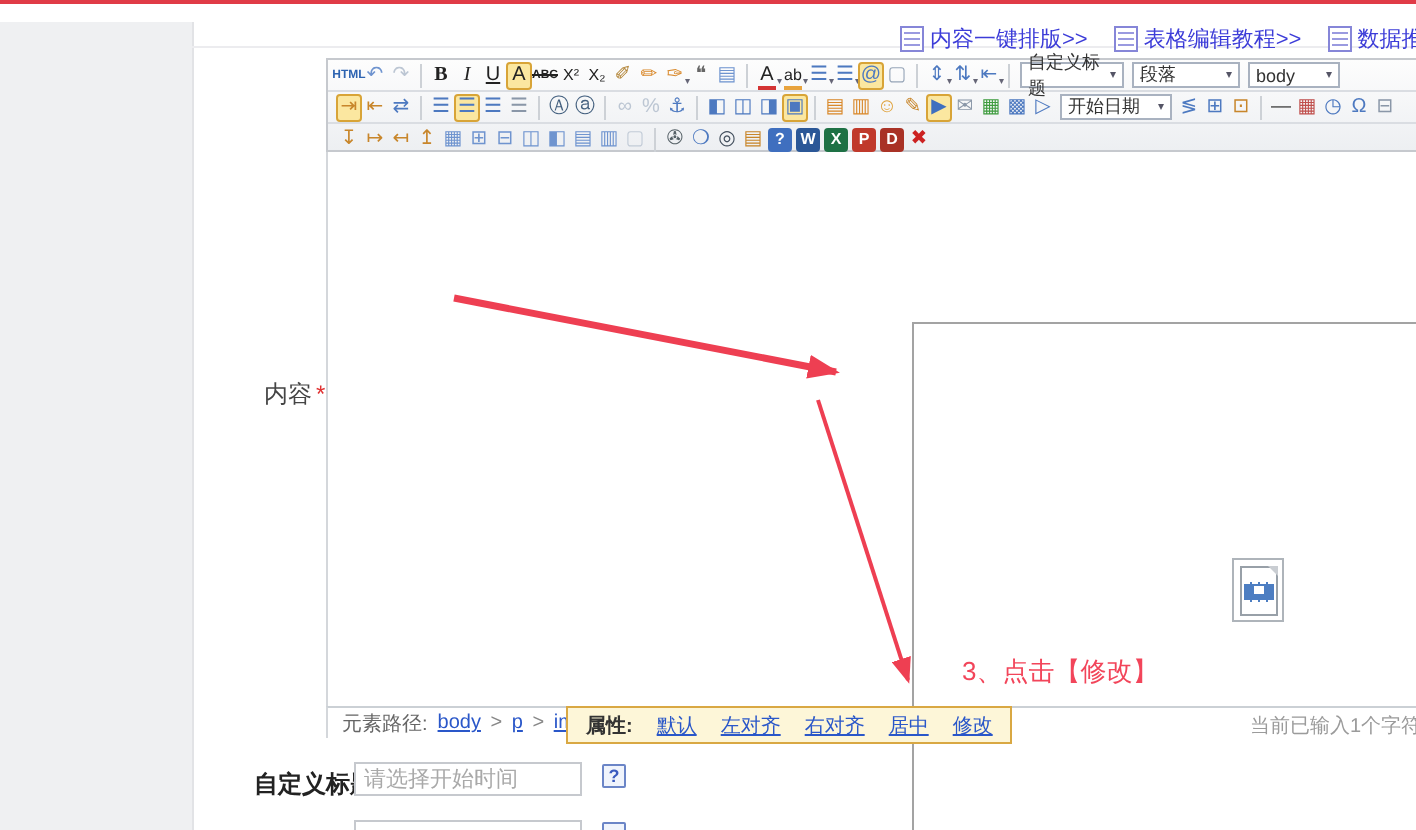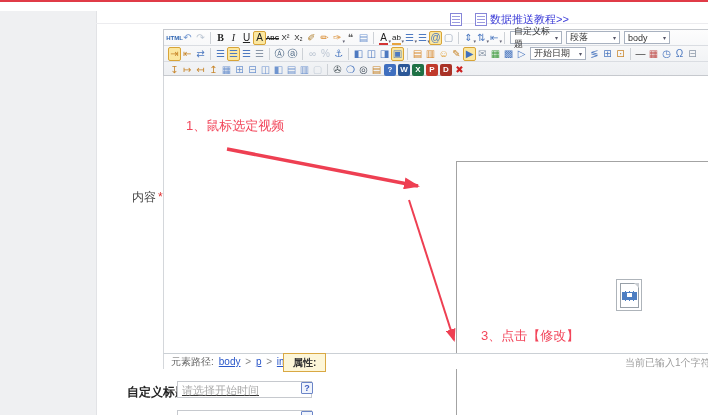--- a/index.html
+++ b/index.html
@@ -58,22 +58,22 @@
   .wordcount{position:absolute;left:625px;top:356px;width:110px;font-size:10px;color:#9b9b9b;white-space:nowrap;}
   
   .attrpanel{position:absolute;left:283px;top:353px;height:17px;background:#fdf6d8;border:1px solid #d9a843;
       display:flex;align-items:center;gap:12px;padding:0 9px;font-size:10px;z-index:5;}
   .attrlabel{font-weight:bold;color:#333;}
   .alink{color:#2a57c9;text-decoration:underline;cursor:pointer;}
   
   .content-label{position:absolute;left:132px;top:189px;font-size:12px;color:#444;}
   .req{color:#e03030;margin-left:2px;}
   .date-label{position:absolute;left:127px;top:384px;font-size:12px;font-weight:bold;color:#222;}
-  .date-input{position:absolute;left:177px;top:381px;width:135px;height:17px;box-sizing:border-box;
-      border:1px solid #c6c9ce;font-size:11px;padding:0 4px;color:#333;font-family:inherit;text-decoration:underline;}
+  .date-input{position:absolute;left:177px;top:381px;width:114px;height:17px;box-sizing:border-box;
+      border:1px solid #c6c9ce;font-size:11px;padding:0 4px;color:#333;font-family:inherit;}
   .date-input::placeholder{color:#a9a9a9;}
   .date-input2{top:410px;}
   .help-ic{position:absolute;left:301px;top:382px;width:12px;height:12px;box-sizing:border-box;
       border:1px solid #6b85c7;background:#f0f4fc;color:#3b5bbf;font-size:9px;font-weight:bold;
       display:flex;align-items:center;justify-content:center;border-radius:1px;cursor:pointer;}
   .help-ic2{top:411px;}
   
   .ann{position:absolute;font-size:13px;color:#f2455a;z-index:40;white-space:nowrap;}
   .ann1{left:186px;top:117px;}
   .ann2{left:481px;top:327px;}
@@ -83,20 +83,25 @@
 <body>
 
 <div id="stage">
   <div class="topbar"></div>
   <div class="sidebar"></div>
   <div class="hairline"></div>
 
   <div class="hlinks">
       <span class="hlink">
         <span class="doc-ic"></span>
+        <span>内容一键排版&gt;&gt;</span>
+      </span>
+      <span class="hlink">
+        <span class="doc-ic"></span>
+        <span>表格编辑教程&gt;&gt;</span>
       </span>
       <span class="hlink">
         <span class="doc-ic"></span>
         <span>数据推送教程&gt;&gt;</span>
       </span>
     </div>
 
   <div class="content-label">
     <span>内容</span><span class="req">*</span>
   </div>
@@ -396,20 +401,27 @@
 
   <div class="statusbar">
     <span style="margin-right:3px;">元素路径:</span>
     <span><span class="plink">body</span><span class="sep-gt"> &gt; </span><span class="plink">p</span><span class="sep-gt"> &gt; </span><span class="plink">img</span></span>
   </div>
 
   <div class="wordcount">当前已输入1个字符, 您还可</div>
 
   <div class="attrpanel">
     <span class="attrlabel">属性:</span>
+    <span style="display:flex;gap:12px;">
+        <span class="alink">默认</span>
+        <span class="alink">左对齐</span>
+        <span class="alink">右对齐</span>
+        <span class="alink">居中</span>
+        <span class="alink">修改</span>
+      </span>
   </div>
 
   <div class="date-label">自定义标题</div>
   <input class="date-input" placeholder="请选择开始时间" style="">
   <div class="help-ic">?</div>
 
   <input class="date-input date-input2" style="">
   <div class="help-ic help-ic2"></div>
 
   <svg class="ann-svg" width="708" height="415">
@@ -418,15 +430,14 @@
         <path d="M0,0 L16,6 L0,12 z" fill="#ee3f52"></path>
       </marker>
       <marker id="ah2" markerUnits="userSpaceOnUse" markerWidth="13" markerHeight="10" refX="11" refY="5" orient="auto">
         <path d="M0,0 L13,5 L0,10 z" fill="#ee3f52"></path>
       </marker>
     </defs>
     <line x1="227" y1="149" x2="418" y2="186" stroke="#ee3f52" stroke-width="3.5" marker-end="url(#ah1)"></line>
     <line x1="409" y1="200" x2="454" y2="340" stroke="#ee3f52" stroke-width="2" marker-end="url(#ah2)"></line>
   </svg>
 
-  <div class="ann ann1">1、鼠标选定视频</div>
   <div class="ann ann2">3、点击【修改】</div>
 </div>
 
 </body></html>

